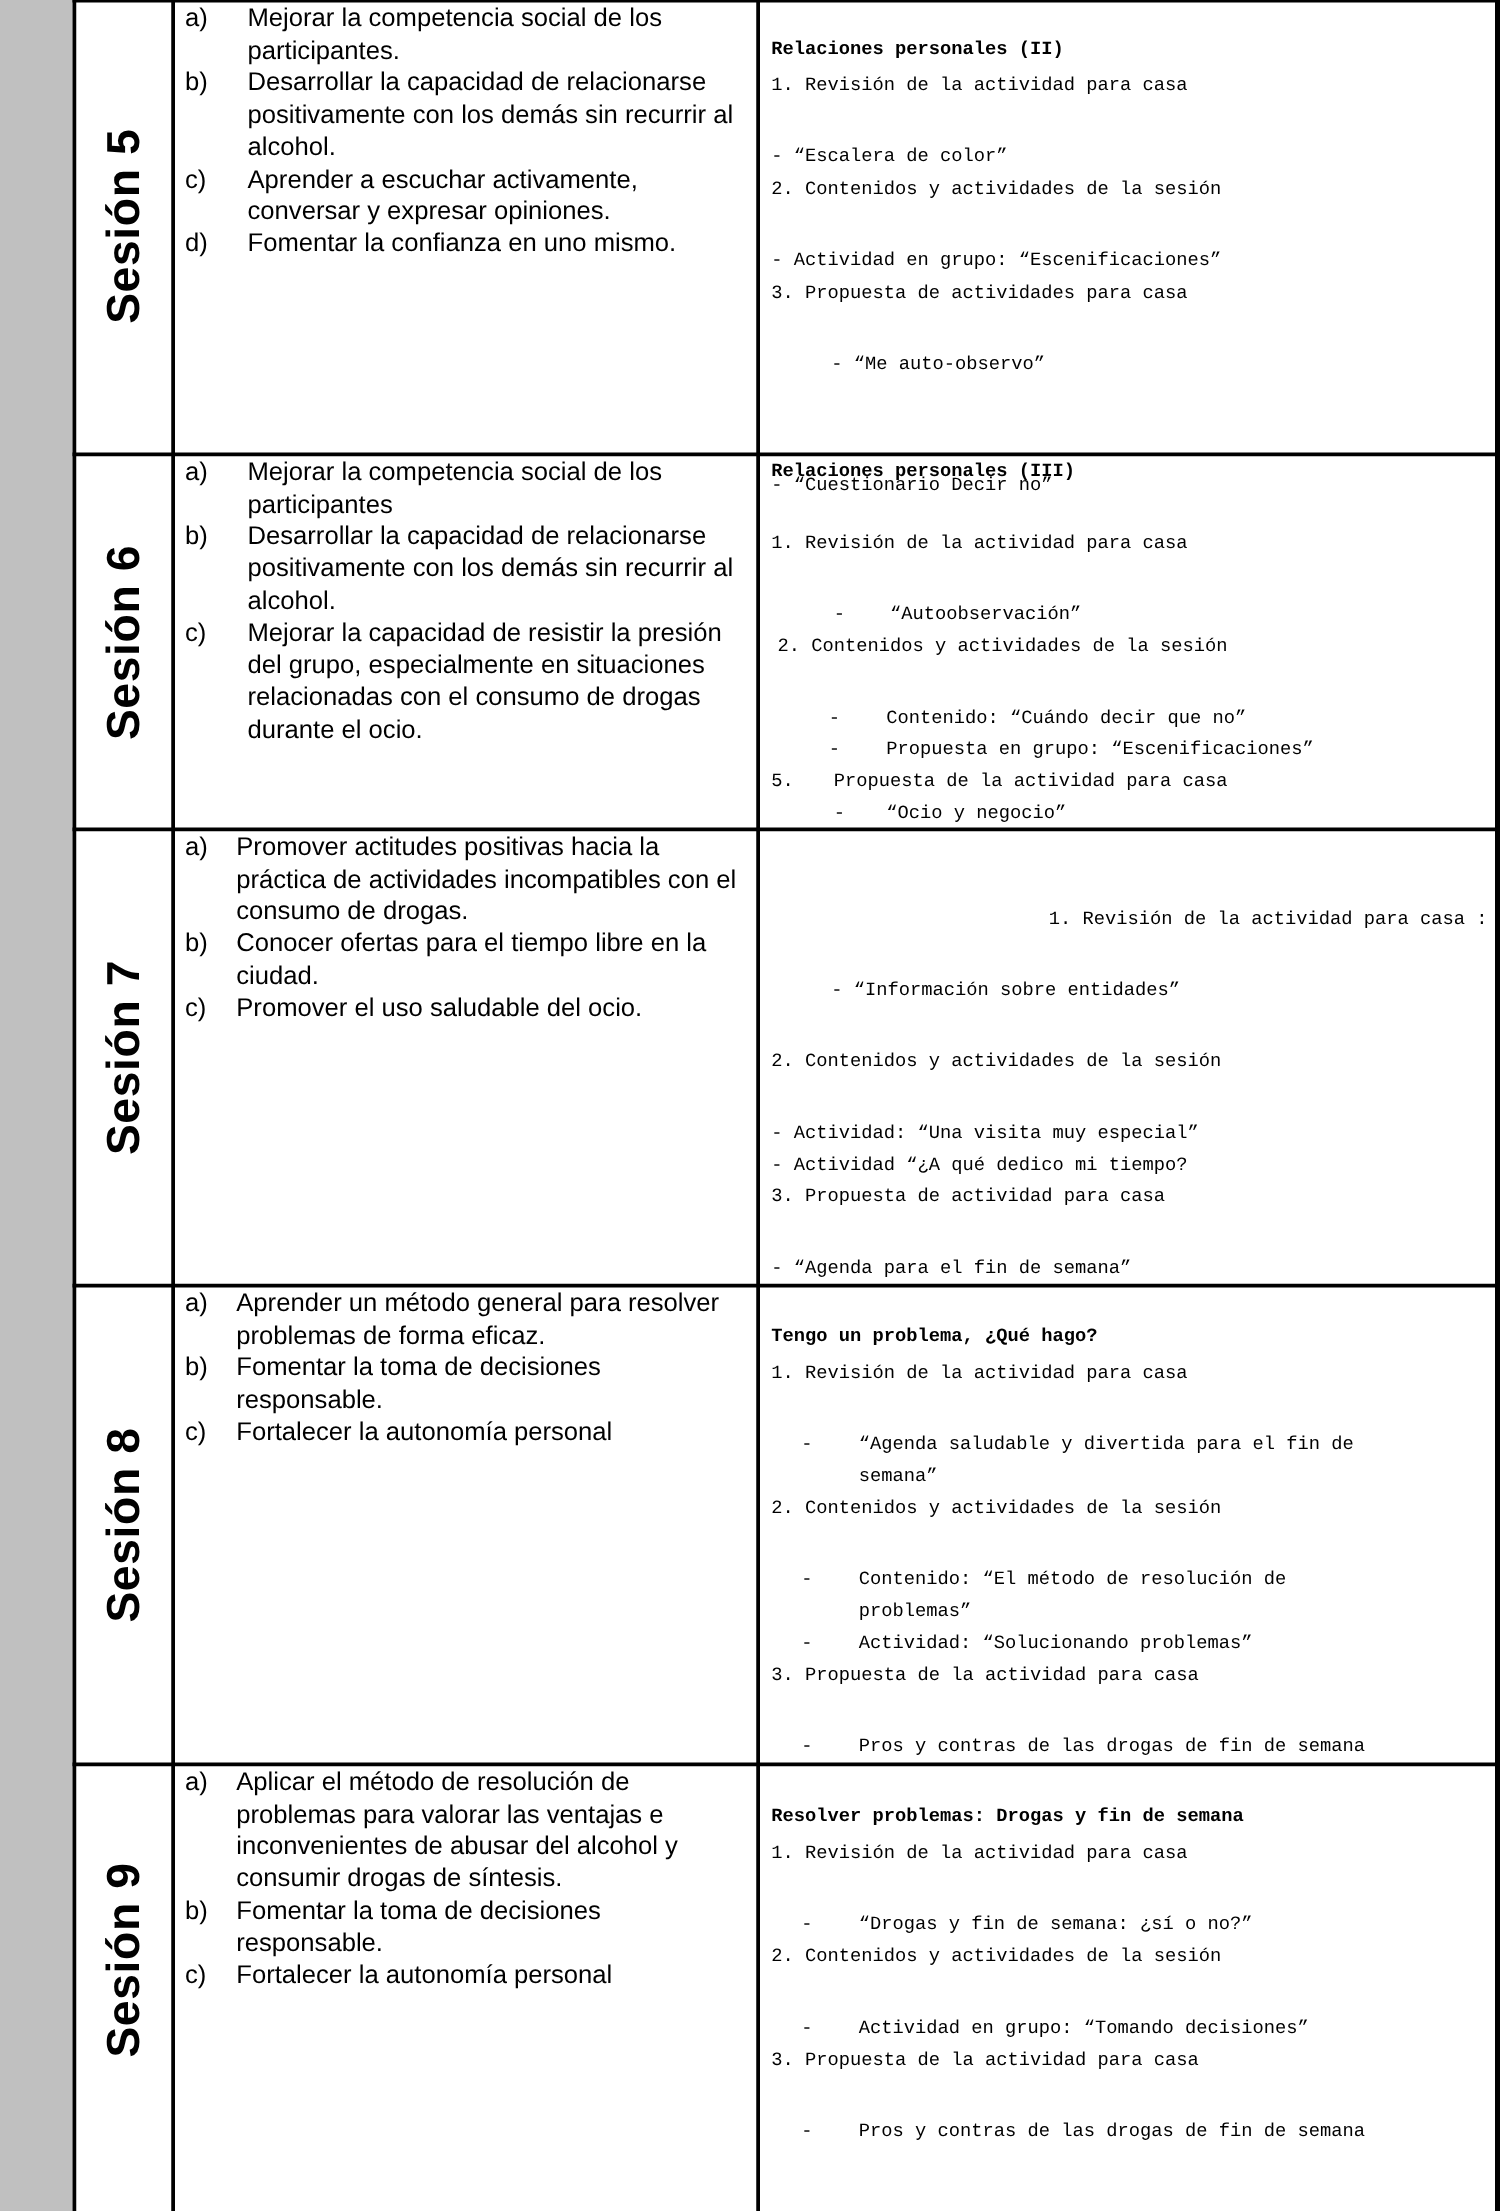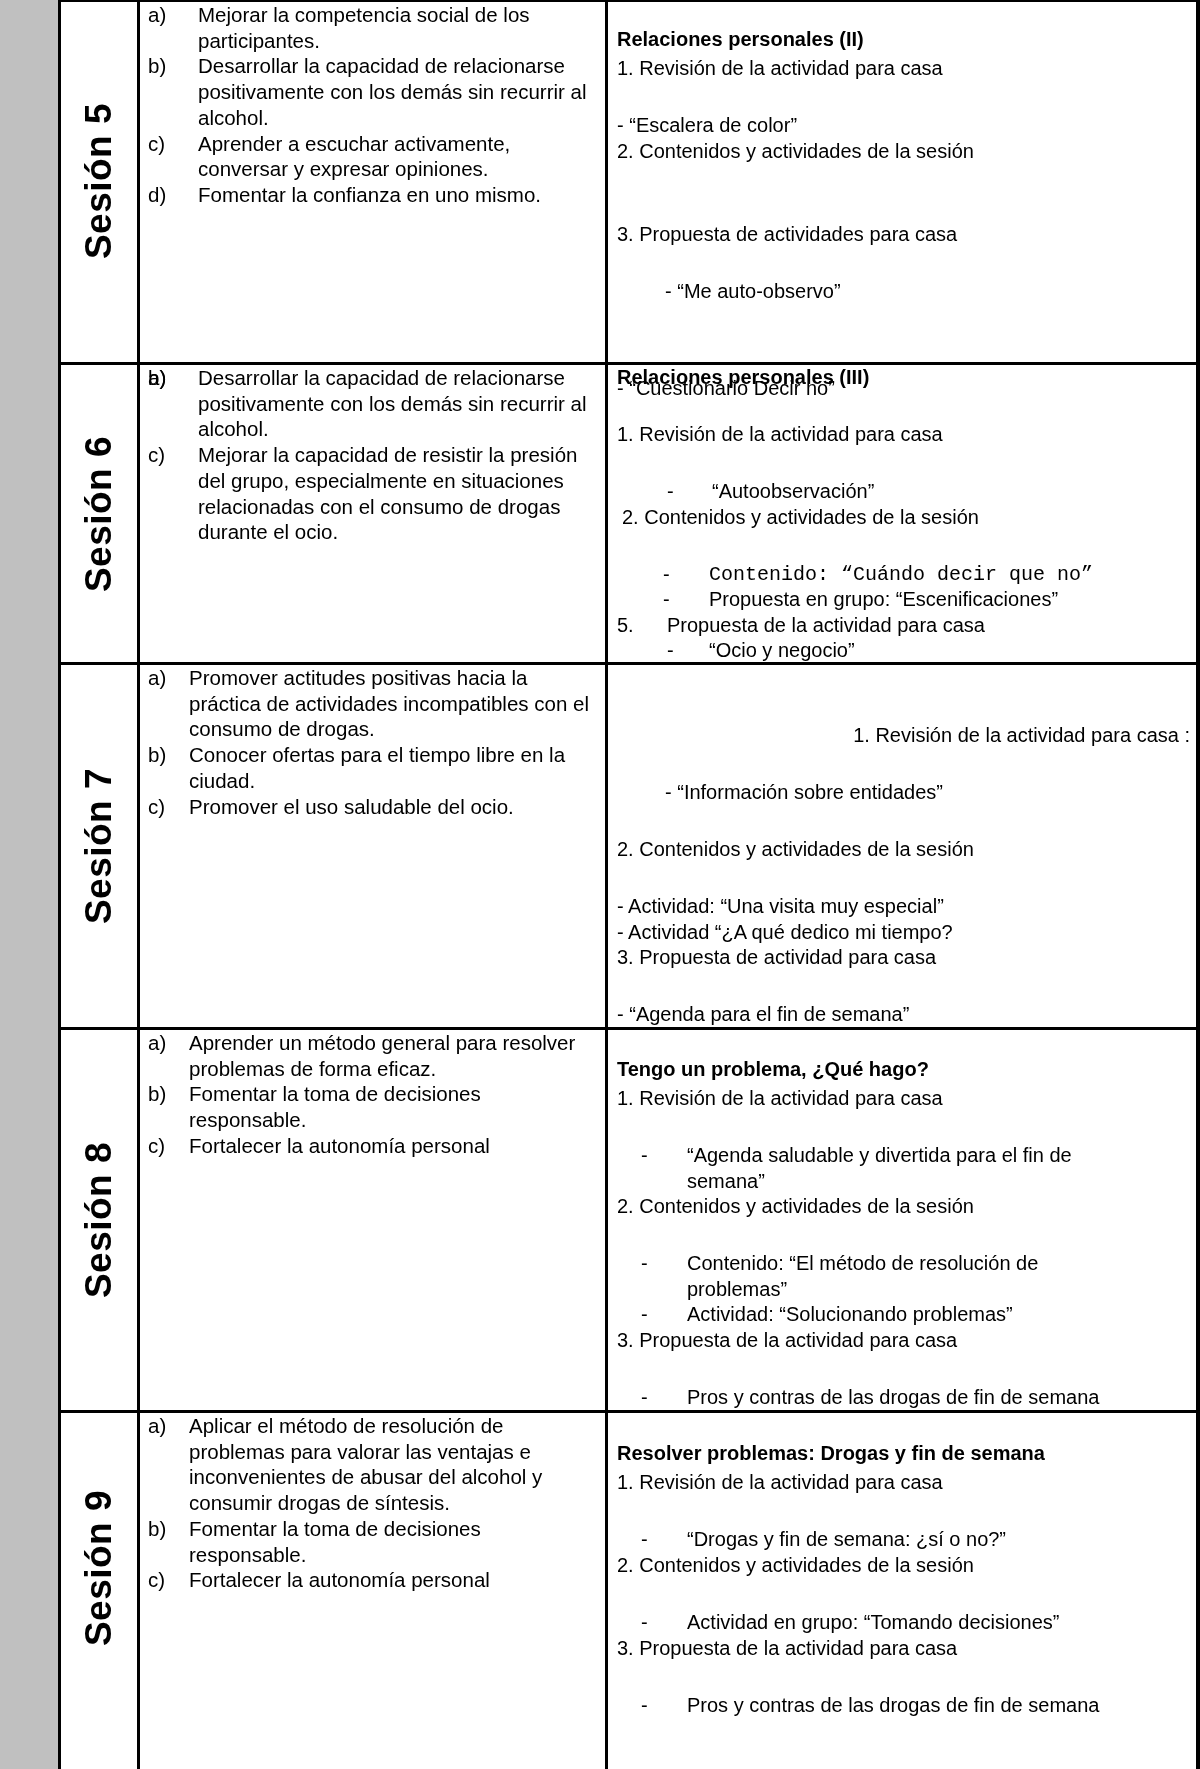--- a/index.html
+++ b/index.html
@@ -12,21 +12,21 @@
   .label-cell { position: absolute; left: 61px; width: 76px; top: 0; bottom: 0; }
   .session-label { position: absolute; left: 50%; top: 50%; transform: translate(-50%, -50%) rotate(-90deg);
          white-space: nowrap; font-weight: bold; font-size: 37px; letter-spacing: 0.5px; }
   .obj-cell { position: absolute; left: 140px; width: 464px; top: 0; bottom: 0; }
   .obj-list { position: absolute; left: 8px; right: 6px; margin: 0; padding: 0; list-style: none;
          font-size: 20.5px; line-height: 25.7px; }
   .obj-item { position: relative; padding-left: 50px; }
   .obj-list.narrow .obj-item { padding-left: 41px; }
   .obj-marker { position: absolute; left: 0; top: 0; }
   .act-cell { position: absolute; left: 609px; width: 587px; top: 0; bottom: 0; }
-  .act-line { position: absolute; left: 8px; right: 6px; font-size: 20px; line-height: 25.7px; white-space: nowrap; }
+  .act-line { position: absolute; left: 8px; right: 6px; font-size: 15px; line-height: 25.7px; white-space: nowrap; font-family: Liberation Mono, monospace; }
   .act-line.bold { font-weight: bold; }
   .act-line.wrap { white-space: normal; }
   .dash { position: absolute; }
 </style>
 </head>
 <body>
 
 <div class="gray-margin"></div>
 
 <div class="vline" style="left:58px;width:3px;"></div>
@@ -49,33 +49,34 @@
       <li class="obj-item"><span class="obj-marker">b)</span><span>Desarrollar la capacidad de relacionarse positivamente con los demás sin recurrir al alcohol.</span></li>
       <li class="obj-item"><span class="obj-marker">c)</span><span>Aprender a escuchar activamente, conversar y expresar opiniones.</span></li>
       <li class="obj-item"><span class="obj-marker">d)</span><span>Fomentar la confianza en uno mismo.</span></li>
     </ul>
   </div>
   <div class="act-cell">
     <div class="act-line bold" style="top:27px;">Relaciones personales (II)</div>
     <div class="act-line" style="top:56px;">1. Revisión de la actividad para casa</div>
     <div class="act-line" style="top:113px;">- “Escalera de color”</div>
     <div class="act-line" style="top:139px;">2. Contenidos y actividades de la sesión</div>
+    <div class="act-line" style="top:196px;">- Actividad en grupo: “Escenificaciones”</div>
     <div class="act-line" style="top:222px;">3. Propuesta de actividades para casa</div>
     <div class="act-line" style="top:279px;left:56px;">- “Me auto-observo”</div>
     <div class="act-line" style="top:336px;margin-top:40px;">- “Cuestionario Decir no”</div>
   </div>
 </div>
 
 <div class="row" style="top:365px;height:297px;">
   <div class="label-cell">
     <div class="session-label">Sesión 6</div>
   </div>
   <div class="obj-cell">
     <ul class="obj-list" style="top:0px;">
-      <li class="obj-item"><span class="obj-marker">a)</span></li>
+      <li class="obj-item"><span class="obj-marker">a)</span><span>Mejorar la competencia social de los participantes</span></li>
       <li class="obj-item"><span class="obj-marker">b)</span><span>Desarrollar la capacidad de relacionarse positivamente con los demás sin recurrir al alcohol.</span></li>
       <li class="obj-item"><span class="obj-marker">c)</span><span>Mejorar la capacidad de resistir la presión del grupo, especialmente en situaciones relacionadas con el consumo de drogas durante el ocio.</span></li>
     </ul>
   </div>
   <div class="act-cell">
     <div class="act-line bold" style="top:0px;">Relaciones personales (III)</div>
     <div class="act-line" style="top:57px;">1. Revisión de la actividad para casa</div>
     <div class="act-line" style="top:114px;">
       <span class="dash" style="left:50px;">-</span>
       <span class="dash" style="left:95px;">“Autoobservación”</span>

